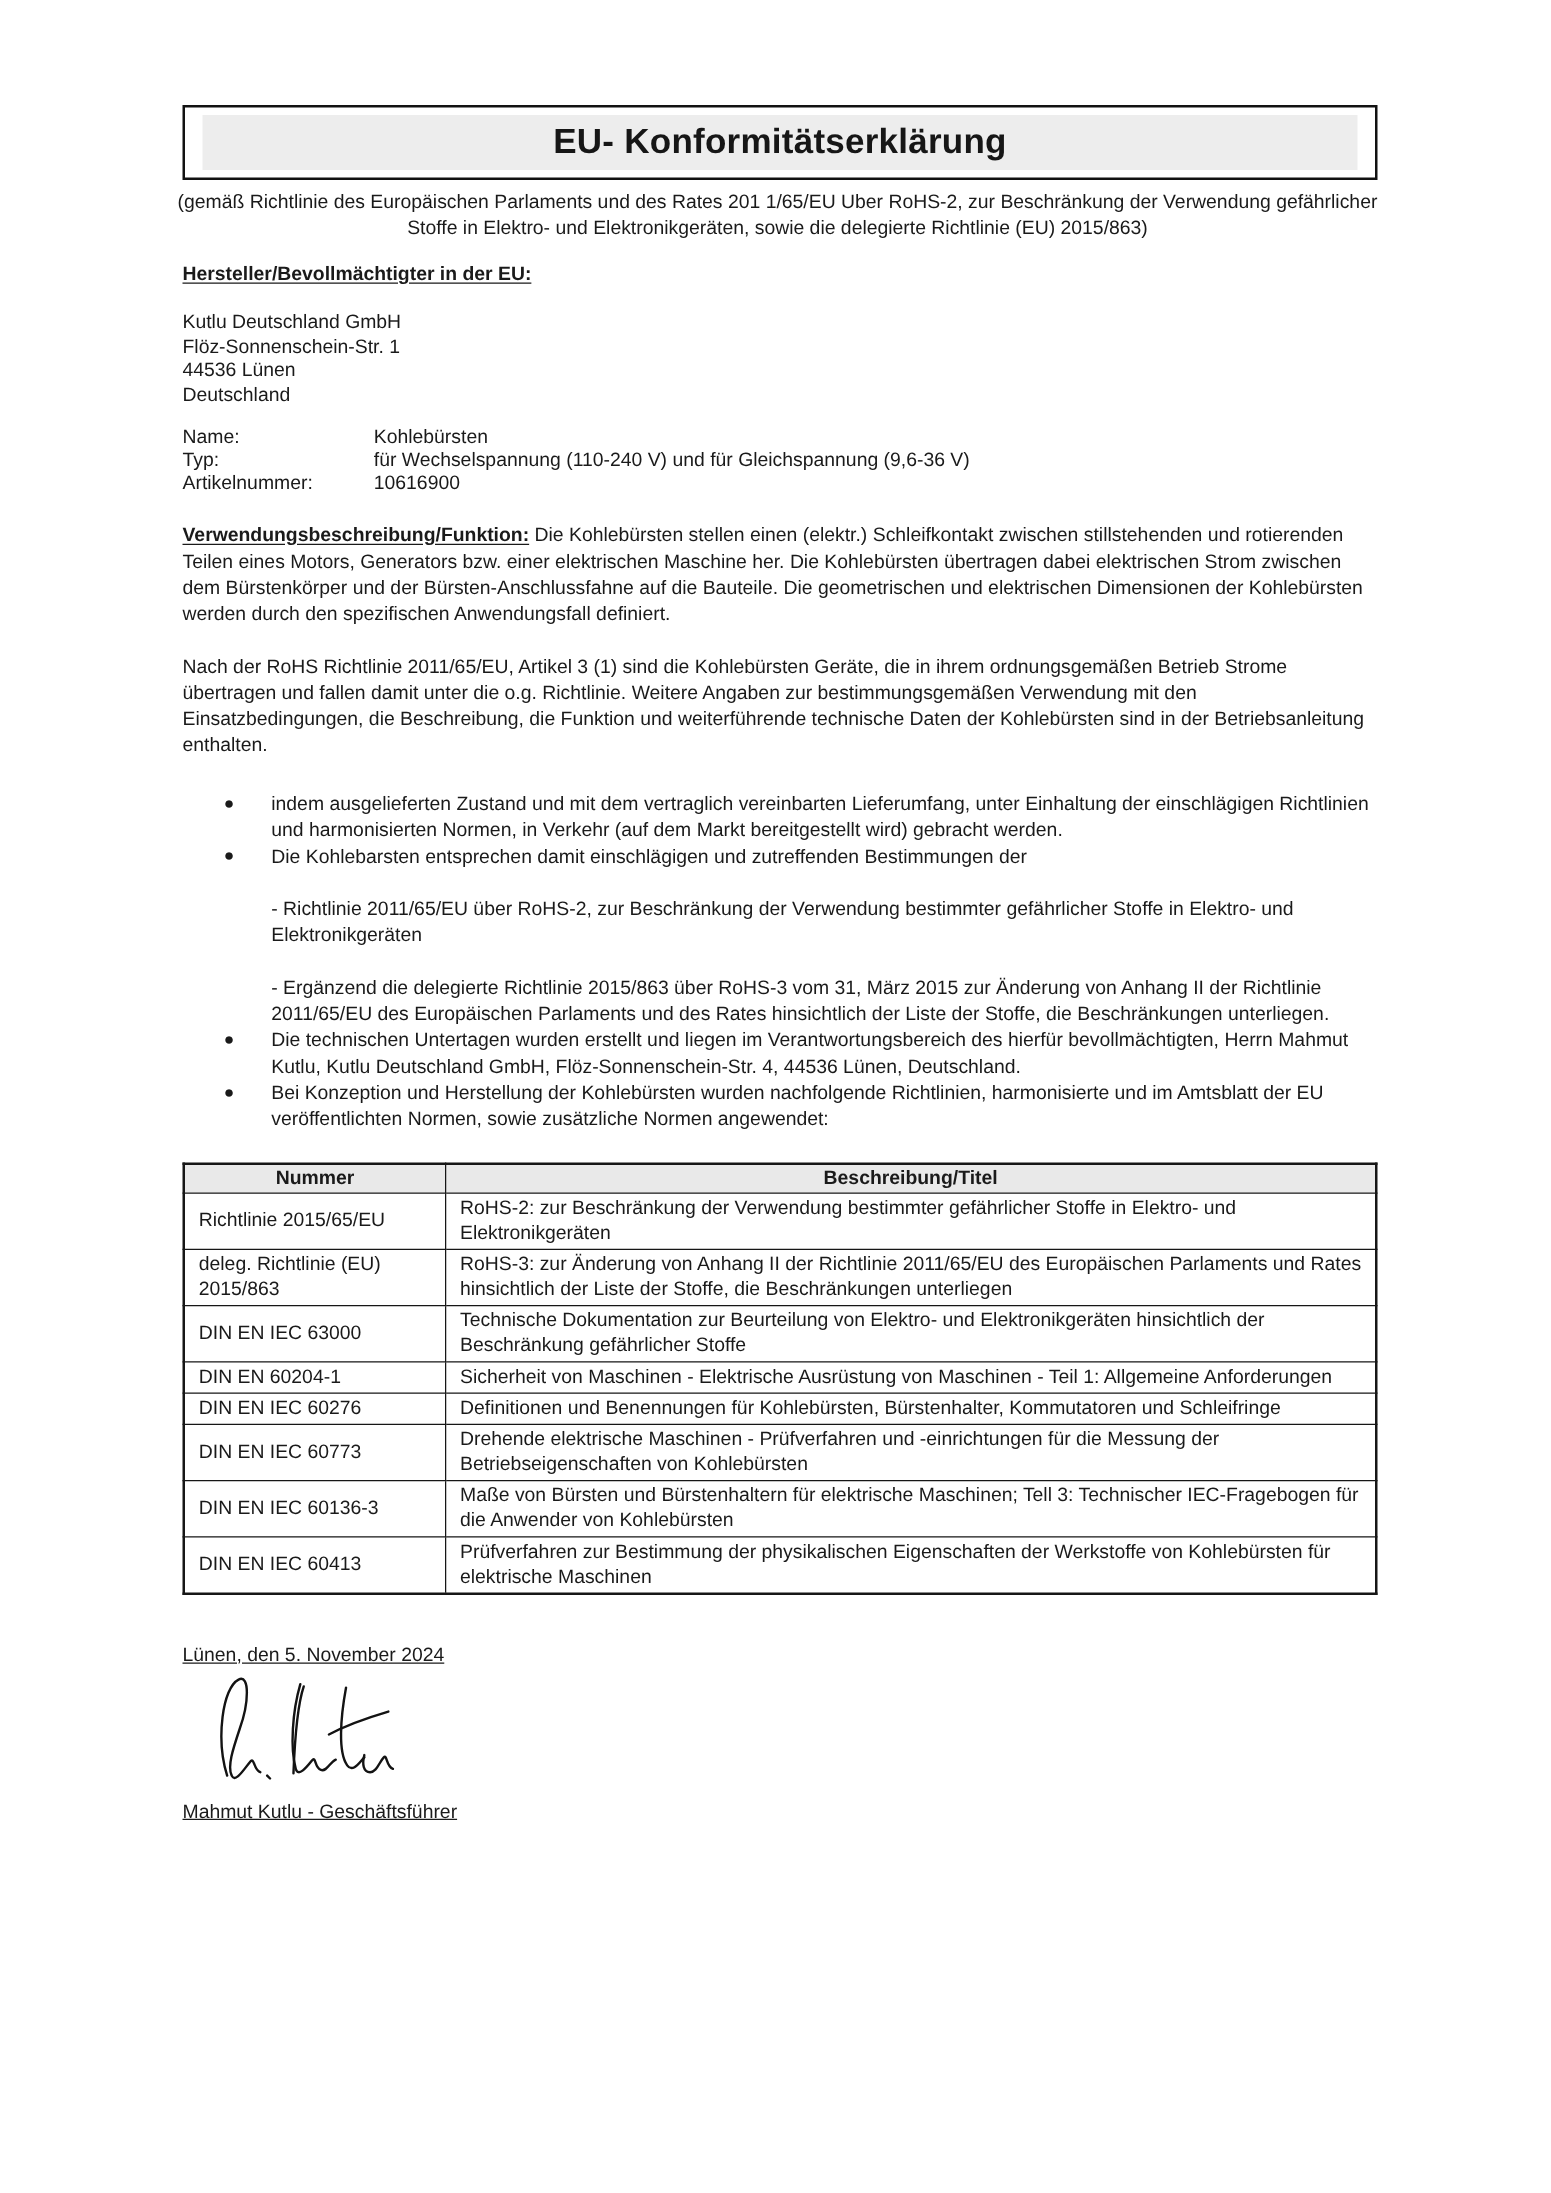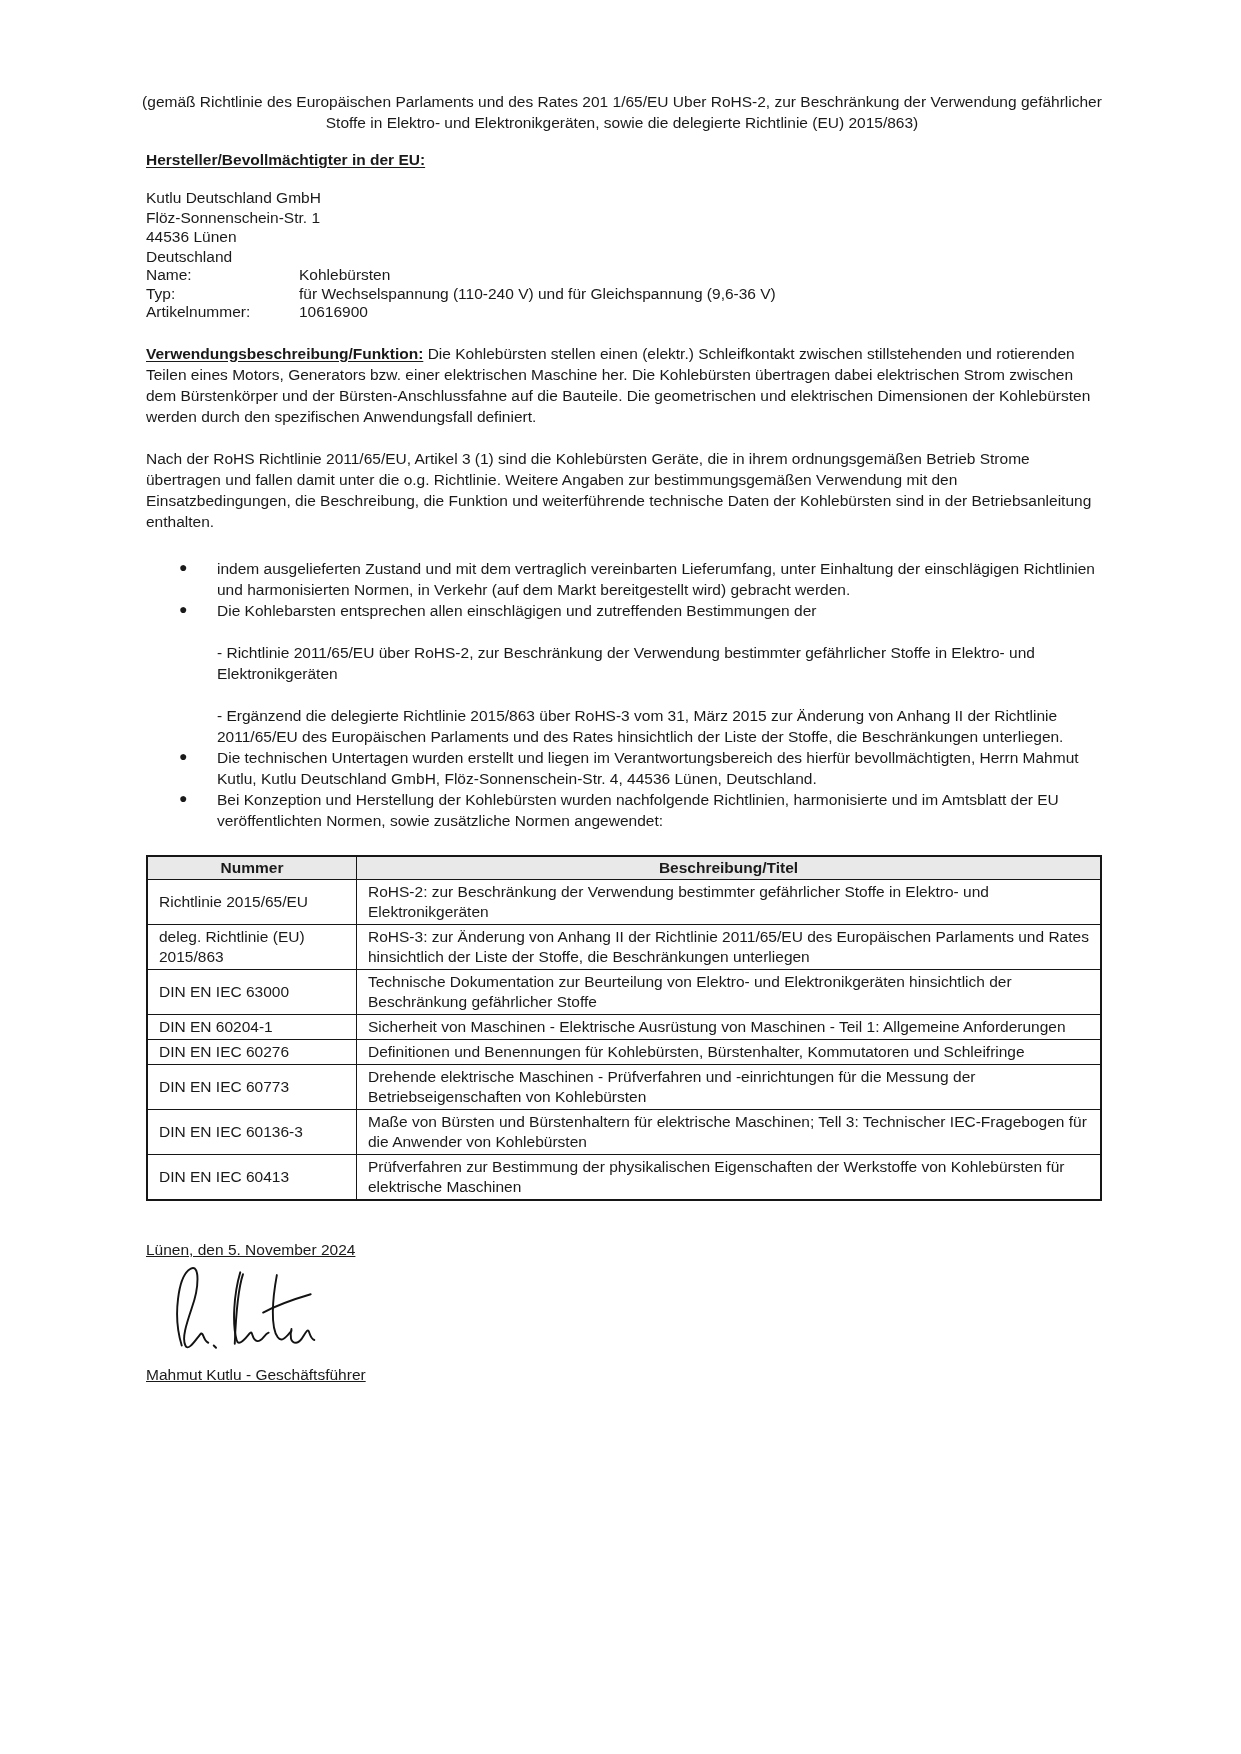--- a/index.html
+++ b/index.html
@@ -18,21 +18,21 @@
 
   .subtitle{text-align:center;margin:7px -10px 0 -14px;}
 
   
   .manufacturer{margin-top:16px;}
   .heading-ul{font-weight:bold;text-decoration:underline;text-underline-offset:2px;}
   .manufacturer .line{line-height:19.5px;}
   .manufacturer .heading-ul{display:block;margin-bottom:18px;}
 
   
-  .product{}
+  .product{margin-top:15px;}
   .prow{display:flex;line-height:18.5px;}
   .plabel{flex:none;width:153px;}
 
   .para{margin:21px 0 0 0;}
 
   
   .bullets{margin-top:26px;}
   .bullet{position:relative;padding-left:71px;}
   .bullet .marker{position:absolute;left:33px;top:-1px;font-size:14px;}
   .subitem{padding-left:71px;margin-top:21px;}
@@ -49,20 +49,25 @@
   
   .footer{margin-top:38px;text-decoration:underline;}
   .signature{display:block;margin:2px 0 0 22px;}
   .signatory{margin-top:10px;}
 </style>
 </head>
 <body>
 
 <div class="page">
 
+  <div class="title-box">
+    <div class="title-panel">
+      <h1>EU- Konformitätserklärung</h1>
+    </div>
+  </div>
 
   <p class="subtitle">(gemäß Richtlinie des Europäischen Parlaments und des Rates 201 1/65/EU Uber RoHS-2, zur Beschränkung der Verwendung gefährlicher Stoffe in Elektro- und Elektronikgeräten, sowie die delegierte Richtlinie (EU) 2015/863)</p>
 
   <div class="manufacturer">
     <span class="heading-ul">Hersteller/Bevollmächtigter in der EU:</span>
     <div class="line">Kutlu Deutschland GmbH</div>
     <div class="line">Flöz-Sonnenschein-Str. 1</div>
     <div class="line">44536 Lünen</div>
     <div class="line">Deutschland</div>
   </div>
@@ -86,21 +91,21 @@
 
   <p class="para">Nach der RoHS Richtlinie 2011/65/EU, Artikel 3 (1) sind die Kohlebürsten Geräte, die in ihrem ordnungsgemäßen Betrieb Strome übertragen und fallen damit unter die o.g. Richtlinie. Weitere Angaben zur bestimmungsgemäßen Verwendung mit den Einsatzbedingungen, die Beschreibung, die Funktion und weiterführende technische Daten der Kohlebürsten sind in der Betriebsanleitung enthalten.</p>
 
   <div class="bullets">
     <div class="bullet">
       <span class="marker">●</span>
       <span>indem ausgelieferten Zustand und mit dem vertraglich vereinbarten Lieferumfang, unter Einhaltung der einschlägigen Richtlinien und harmonisierten Normen, in Verkehr (auf dem Markt bereitgestellt wird) gebracht werden.</span>
     </div>
     <div class="bullet">
       <span class="marker">●</span>
-      <span>Die Kohlebarsten entsprechen allen einschlägigen und zutreffenden Bestimmungen der</span>
+      <span>Die Kohlebarsten entsprechen damit einschlägigen und zutreffenden Bestimmungen der</span>
     </div>
     <div class="subitem">- Richtlinie 2011/65/EU über RoHS-2, zur Beschränkung der Verwendung bestimmter gefährlicher Stoffe in Elektro- und Elektronikgeräten</div>
     <div class="subitem">- Ergänzend die delegierte Richtlinie 2015/863 über RoHS-3 vom 31, März 2015 zur Änderung von Anhang II der Richtlinie 2011/65/EU des Europäischen Parlaments und des Rates hinsichtlich der Liste der Stoffe, die Beschränkungen unterliegen.</div>
     <div class="bullet">
       <span class="marker">●</span>
       <span>Die technischen Untertagen wurden erstellt und liegen im Verantwortungsbereich des hierfür bevollmächtigten, Herrn Mahmut Kutlu, Kutlu Deutschland GmbH, Flöz-Sonnenschein-Str. 4, 44536 Lünen, Deutschland.</span>
     </div>
     <div class="bullet">
       <span class="marker">●</span>
       <span>Bei Konzeption und Herstellung der Kohlebürsten wurden nachfolgende Richtlinien, harmonisierte und im Amtsblatt der EU veröffentlichten Normen, sowie zusätzliche Normen angewendet:</span>

